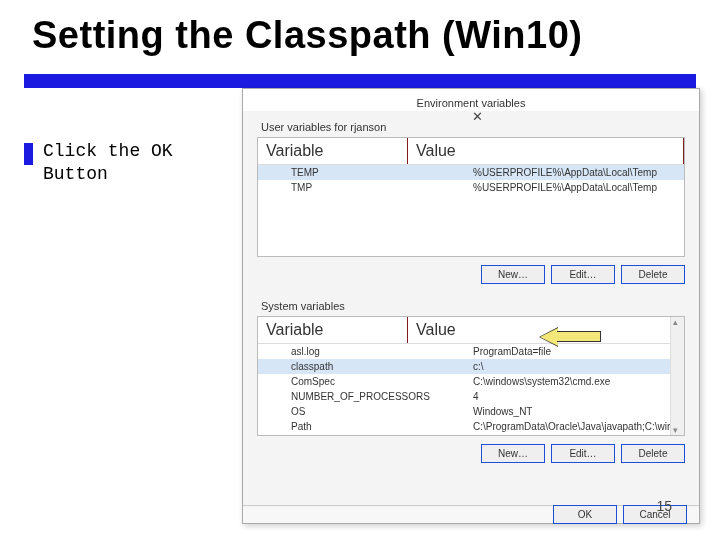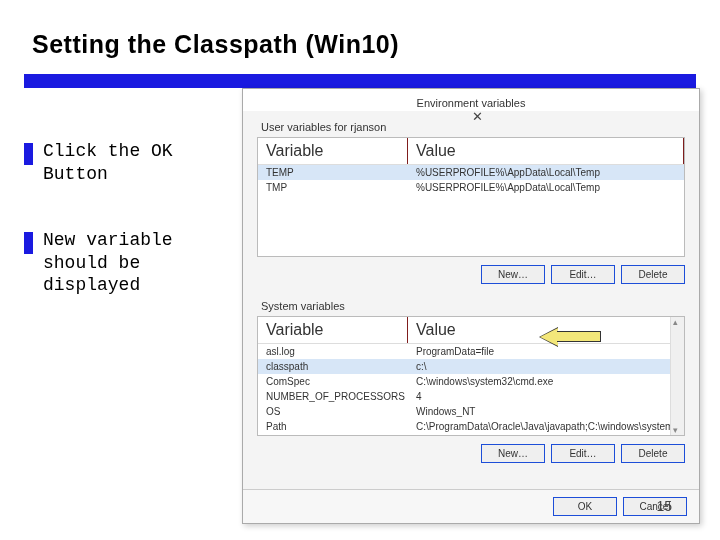--- a/index.html
+++ b/index.html
@@ -1,22 +1,22 @@
 <!DOCTYPE html>
 <html><head>
 <meta charset="utf-8">
 <style>
   * { box-sizing: border-box; margin: 0; padding: 0; }
   html, body { width: 720px; height: 540px; background: #fff; font-family: "Segoe UI", Tahoma, Arial, sans-serif; overflow: hidden; }
   .slide { position: relative; width: 720px; height: 540px; }
 
   .title {
-    position: absolute; left: 32px; top: 30px;
+    position: absolute; left: 32px; top: 14px;
     font-family: Arial, "Arial Black", Impact, sans-serif;
-    font-weight: 900; font-size: 25px; color: #000; letter-spacing: 0.5px;
+    font-weight: 900; font-size: 38px; color: #000; letter-spacing: 0.5px;
     white-space: nowrap;
   }
   .title .part2 { font-weight: 700; }
 
   .bluebar { position: absolute; left: 24px; top: 74px; width: 672px; height: 14px; background: #1a1ae0; }
 
   .bullets { position: absolute; left: 24px; top: 140px; width: 200px; }
   .bullet { display: flex; align-items: flex-start; margin-bottom: 44px; }
   .bullet .mark {
     width: 9px; height: 22px; background: #1a1ae0; margin-right: 10px; margin-top: 3px; flex: 0 0 9px;
@@ -33,36 +33,36 @@
   .section-label { font-size: 11px; color: #333; padding: 10px 7px 4px 18px; }
 
   .tablebox {
     margin: 0 14px; background: #fff; border: 1px solid #bbb;
   }
   .thead { display: flex; background: #fff; border-bottom: 1px solid #ddd; }
   .thead .th { font-size: 16px; color: #333; padding: 4px 8px; border-right: 1px solid #7f1d1d; }
   .thead .th.c1 { width: 150px; }
   .thead .th.c2 { flex: 1; }
   .trow { display: flex; font-size: 10px; color: #333; }
-  .trow .td { padding: 2px 8px; white-space: nowrap; overflow: hidden; }
+  .trow .td { padding: 2px 1px; white-space: nowrap; overflow: hidden; margin-left: 32px; }
   .trow .td.c1 { width: 150px; }
   .trow .td.c2 { flex: 1; }
   .trow.sel { background: #d7e6f7; }
   .userbox { height: 120px; }
   .sysbox { height: 120px; overflow: hidden; position: relative; }
   .sysbox .sb { position: absolute; right: 0; top: 0; bottom: 0; width: 14px; background: #f0f0f0; border-left: 1px solid #ddd; }
   .sysbox .sb::before { content: "▴"; position: absolute; top: 0; left: 2px; font-size: 9px; color: #888; }
   .sysbox .sb::after  { content: "▾"; position: absolute; bottom: 0; left: 2px; font-size: 9px; color: #888; }
 
   .btnrow { display: flex; justify-content: flex-end; gap: 6px; margin: 8px 14px 6px 0; }
   .btn {
     font-size: 10px; padding: 3px 0; width: 64px; text-align: center;
     background: #efefef; border: 1px solid #1d4ed8; color: #333;
   }
-  .bottombar { position: absolute; left: 0; right: 0; bottom: 0; height: 34px; border-top: 1px solid #ccc; background: #f7f7f7; display: flex; justify-content: flex-end; align-items: center; padding-right: 12px; gap: 6px; }
+  .bottombar { position: absolute; left: 0; right: 0; bottom: 0; height: 18px; border-top: 1px solid #ccc; background: #f7f7f7; display: flex; justify-content: flex-end; align-items: center; padding-right: 12px; gap: 6px; }
   .arrow-head {
     position: absolute; width: 0; height: 0;
     border-top: 9px solid transparent; border-bottom: 9px solid transparent;
     border-right: 18px solid #f3e77a;
   }
   .arrow-head-outline {
     position: absolute; width: 0; height: 0;
     border-top: 10px solid transparent; border-bottom: 10px solid transparent;
     border-right: 19px solid #333;
   }
@@ -75,24 +75,20 @@
 <div class="slide">
   <div class="title">
     <span>Setting the Classpath</span><span class="part2"> (Win10)</span>
   </div>
   <div class="bluebar"></div>
 
   <div class="bullets">
     <div class="bullet">
       <div class="mark"></div>
       <div class="txt">Click the OK Button</div>
-    </div>
-    <div class="bullet">
-      <div class="mark"></div>
-      <div class="txt">New variable should be displayed</div>
     </div>
   </div>
 
   <div class="dialog">
     <div class="dlg-titlebar">
       <span>Environment variables</span>
       <span class="x">✕</span>
     </div>
 
     <div class="section-label">User variables for rjanson</div>

